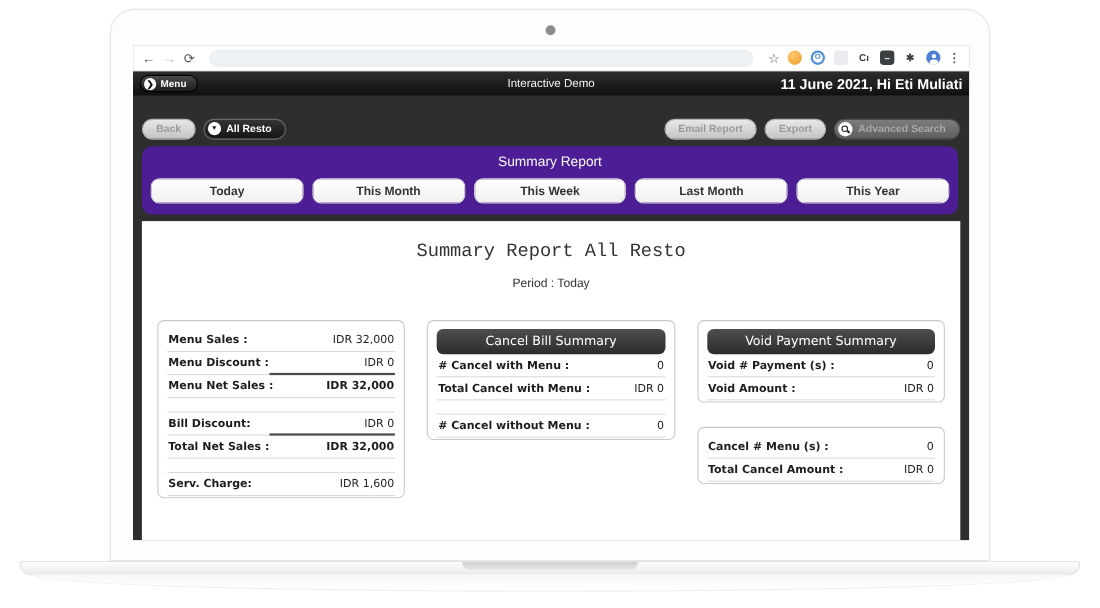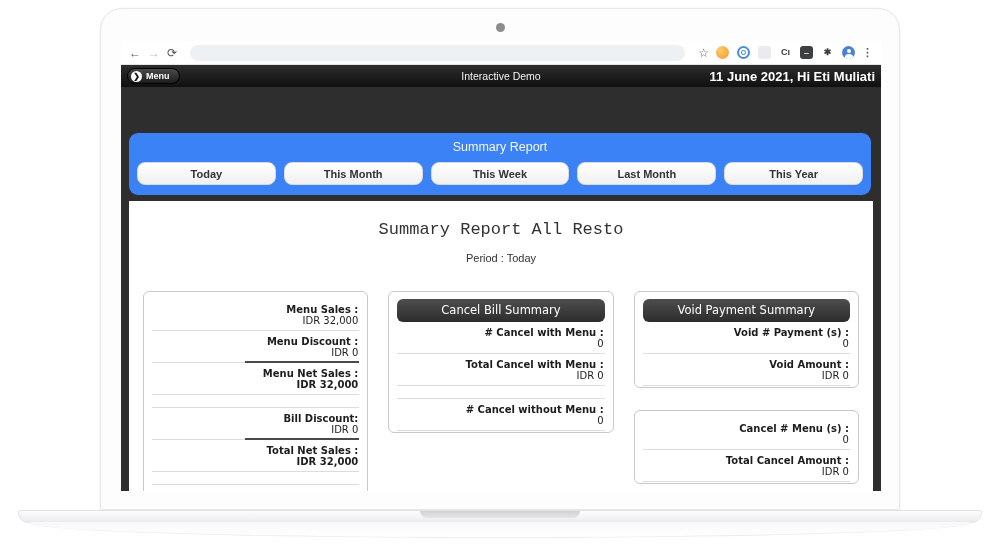--- a/index.html
+++ b/index.html
@@ -75,21 +75,21 @@
   .toolbar .spacer-flex { flex:1; }
   .pill.search { background:linear-gradient(#7c7c7c,#5f5f5f); color:#a9a9a9;
     border:1px solid #4c4c4c; gap:5px; padding-left:3px; }
   .mag { width:13px; height:13px; border-radius:50%; background:#fff; position:relative; }
   .mag::before { content:""; position:absolute; left:3px; top:3px; width:4px; height:4px;
     border:1.4px solid #222; border-radius:50%; }
   .mag::after { content:""; position:absolute; left:8.2px; top:8.2px; width:3px; height:1.5px;
     background:#222; transform:rotate(45deg); border-radius:1px; }
 
   .nav-panel { position:absolute; top:46px; left:8px; right:10px; height:62px;
-    background:#3b82f6; border-radius:9px; }
+    background:#4c1d95; border-radius:9px; }
   .nav-panel-title { text-align:center; padding-top:7px; font-size:12.5px; color:#f7f7f7; }
   .tabs { position:absolute; left:8px; right:8px; top:29px; display:flex; gap:8px; }
   .tab { flex:1; height:23px; background:linear-gradient(#ffffff,#f0f0f0); border:1px solid #d9d9d9;
     border-radius:8px; display:flex; align-items:center; justify-content:center;
     font-size:11px; font-weight:bold; color:#333; cursor:pointer; }
 
   
   .white-content { position:absolute; top:114px; left:8px; right:8px; height:370px;
     background:#ffffff; }
   .report-title { text-align:center; padding-top:19px; font-size:17px; color:#333;font-family:Liberation Mono, monospace; }
@@ -97,21 +97,21 @@
   .report-sub.second { margin-top:13px; }
   .cards-row { display:flex; gap:20px; padding:0 14px; margin-top:27px; align-items:flex-start; }
   .cards-col { flex:1; display:flex; flex-direction:column; gap:22px; min-width:0; }
 
   .card { background:#fff; border:1px solid #c9c9c9; border-radius:6px; padding:7px 8px 1px; }
   .card-header { background:linear-gradient(#4e4e4e,#2c2c2c); border-radius:6px; color:#fff;
     text-align:center; font-size:11.5px; padding:4px 0 5px;
     font-family:"DejaVu Sans", sans-serif; }
   .card-row { display:flex; justify-content:space-between; align-items:flex-end;
     border-bottom:1px solid #dcdcdc; padding:5px 1px 4px; font-size:10px;
-    font-family:"DejaVu Sans", sans-serif; position:relative;flex-direction:column; }
+    font-family:"DejaVu Sans", sans-serif; position:relative; }
   .card-row.spacer { height:13px; padding:0; }
   .row-label { font-weight:bold; color:#1d1d1d; white-space:nowrap; }
   .row-value { color:#1d1d1d; white-space:nowrap; }
   .row-value.bold { font-weight:bold; }
   .card-row.sumline::after { content:""; position:absolute; right:0; bottom:-1px;
     width:55%; border-bottom:2px solid #4a4a4a; }
 </style>
 </head>
 <body>
 
@@ -142,20 +142,34 @@
       <div class="menu-btn">
         <span class="circ">❯</span>
         <span class="lbl">Menu</span>
       </div>
       <div class="app-title">Interactive Demo</div>
       <div class="app-user">11 June 2021, Hi Eti Muliati</div>
     </div>
 
     <div class="dark-area">
 
+      <div class="toolbar">
+        <div class="pill grey">Back</div>
+        <div class="pill dark">
+          <span class="circ">▼</span>
+          <span>All Resto</span>
+        </div>
+        <div class="spacer-flex"></div>
+        <div class="pill grey">Email Report</div>
+        <div class="pill grey">Export</div>
+        <div class="pill search">
+          <span class="mag"></span>
+          <span>Advanced Search</span>
+        </div>
+      </div>
 
       <div class="nav-panel">
         <div class="nav-panel-title">Summary Report</div>
         <div class="tabs">
             <div class="tab">Today</div>
             <div class="tab">This Month</div>
             <div class="tab">This Week</div>
             <div class="tab">Last Month</div>
             <div class="tab">This Year</div>
           </div>

